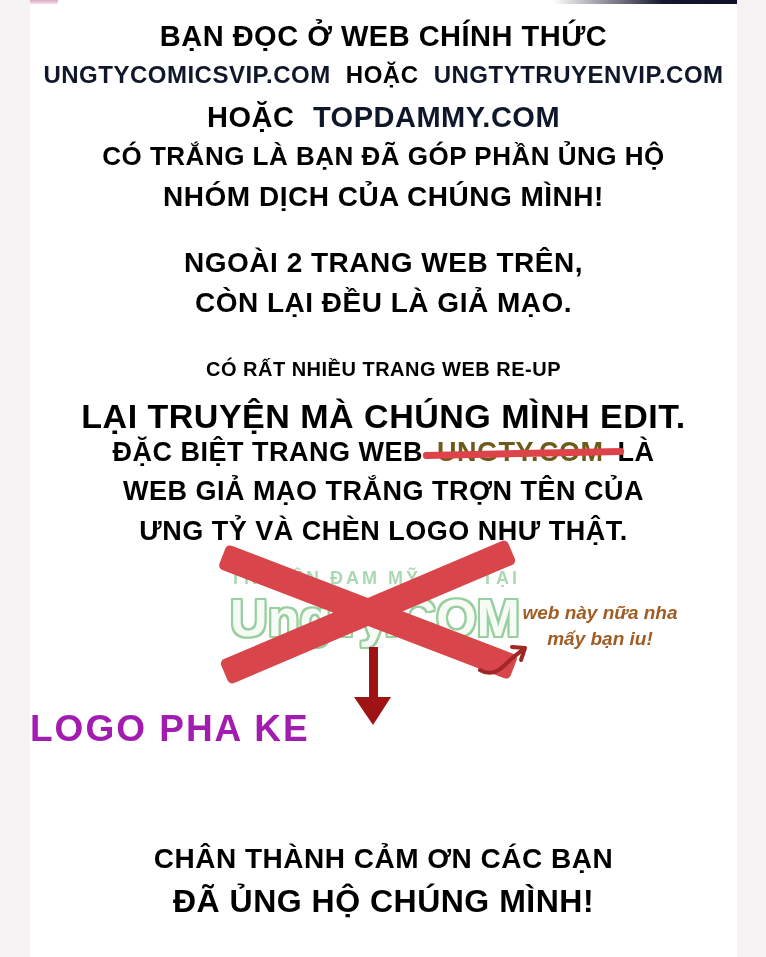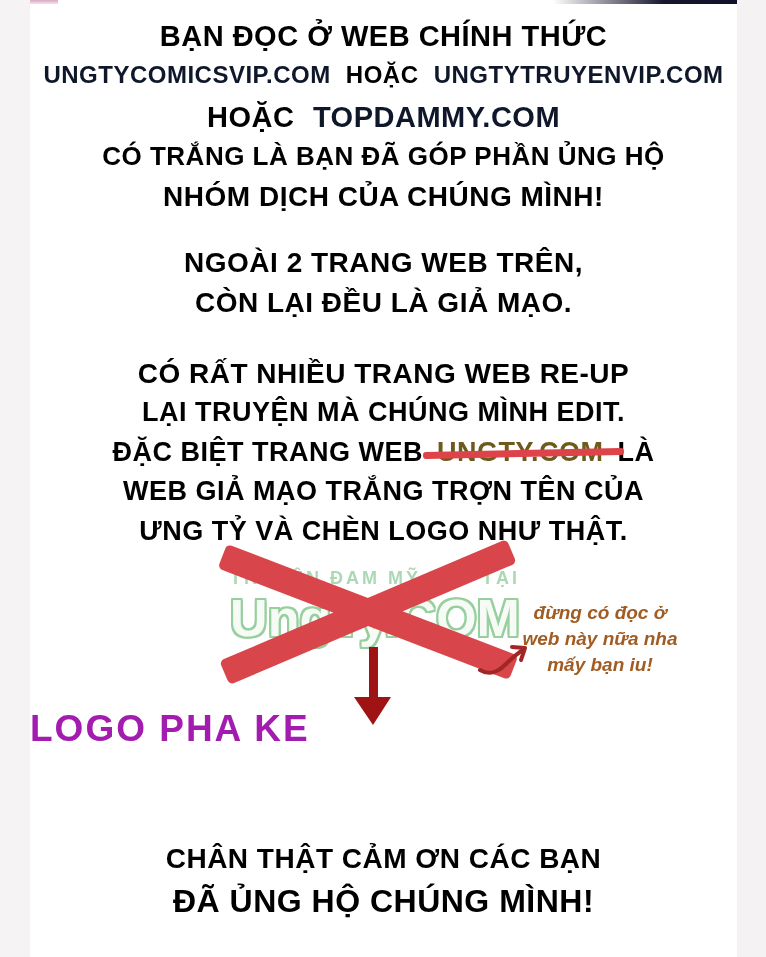--- a/index.html
+++ b/index.html
@@ -30,22 +30,22 @@
   .blue { color:#000000; }
   .red  { color:#0f172a; }
 
   .l1  { top:20px;  font-size:29px; }
   .l2  { top:61px;  font-size:24px; }
   .l3  { top:101px; font-size:29px; }
   .l4  { top:141px; font-size:26px; }
   .l5  { top:181px; font-size:28px; }
   .l6  { top:247px; font-size:28px; }
   .l7  { top:287px; font-size:28px; }
-  .l8  { top:358px; font-size:28px; }
-  .l9  { top:397px; font-size:27px; }
+  .l8  { top:358px; font-size:20px; }
+  .l9  { top:397px; font-size:34px; }
   .l10 { top:437px; font-size:27px; }
   .l11 { top:476px; font-size:27px; }
   .l12 { top:516px; font-size:27px; }
 
   .fake-site {
     color:#6e5a1d; position:relative; display:inline-block;
     margin:0 6px;
   }
   .fake-site .strike {
     position:absolute; left:-14px; right:-20px; top:13px; height:7px;
@@ -136,25 +136,24 @@
 <div class="logo-site">UngTy.COM</div>
 <div class="x-bar b1"></div>
 <div class="x-bar b2"></div>
 
 <svg class="note-arrow" width="52" height="38" viewBox="0 0 52 38">
   <path d="M2 32 C 12 38, 20 34, 28 26 S 42 14, 46 11" fill="none" stroke="#a12626" stroke-width="4" stroke-linecap="round"></path>
   <path d="M47 10 L34 9 M47 10 L43 22" fill="none" stroke="#a12626" stroke-width="4" stroke-linecap="round"></path>
 </svg>
 
 <div class="note">
-  <div>đừng có đọc ở</div>
   <div>web này nữa nha</div>
   <div>mấy bạn iu!</div>
 </div>
 
 <svg class="down-arrow" width="48" height="82" viewBox="0 0 48 82">
   <path d="M20 2 h9 v50 h13 L24 80 L5 52 h15 z" fill="#a01315"></path>
 </svg>
 
 <div class="logo-caption">LOGO PHA KE</div>
 
-<div class="txt blue t1">CHÂN THẬT CẢM ƠN CÁC BẠN</div>
+<div class="txt blue t1">CHÂN THÀNH CẢM ƠN CÁC BẠN</div>
 <div class="txt blue t2">ĐÃ ỦNG HỘ CHÚNG MÌNH!</div>
 
 </body></html>

